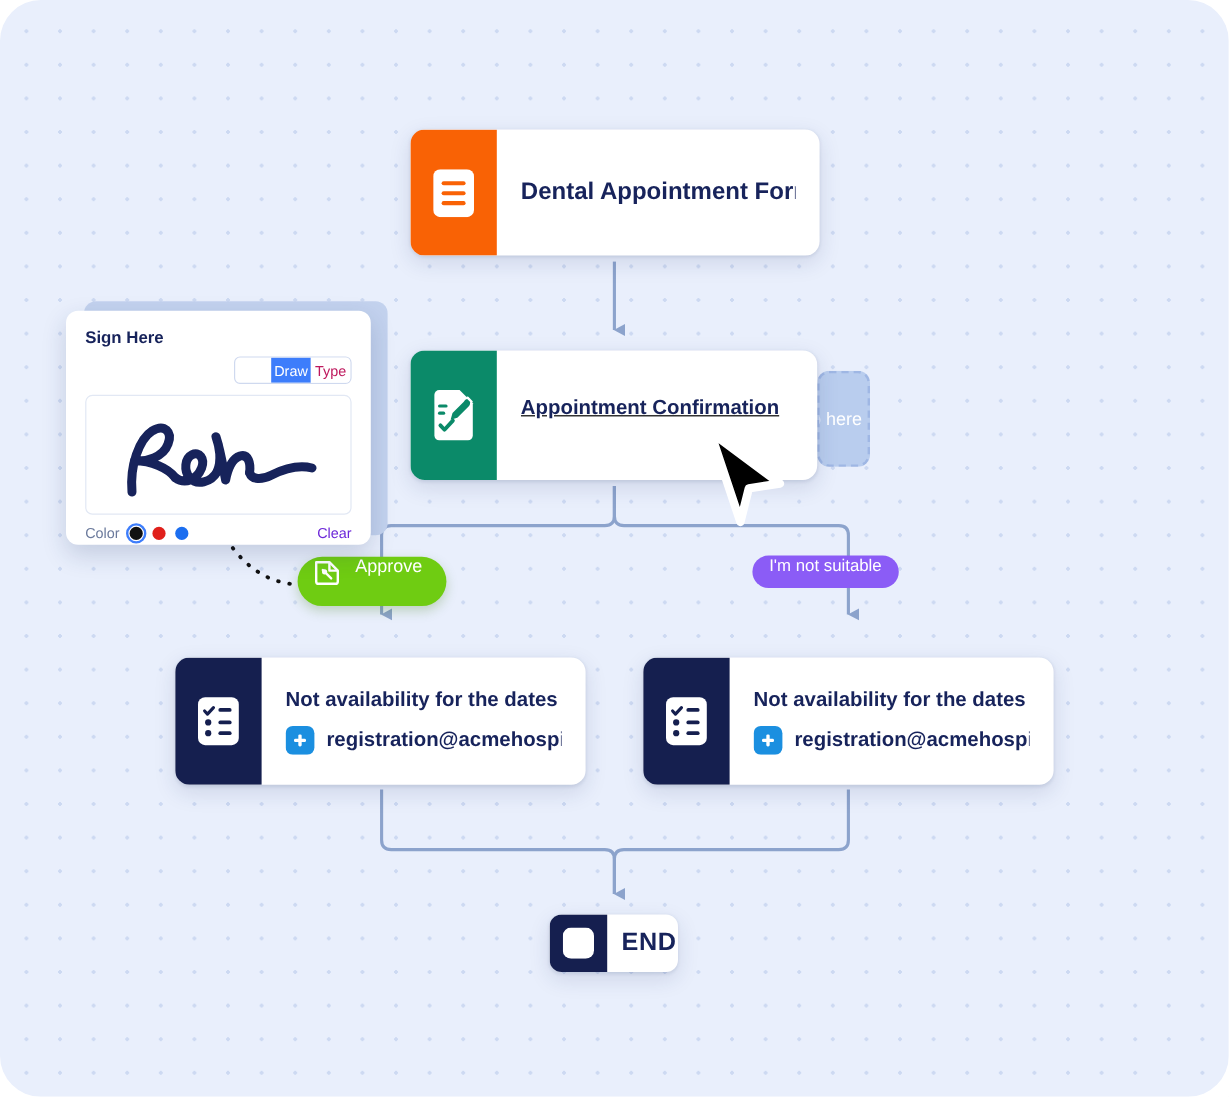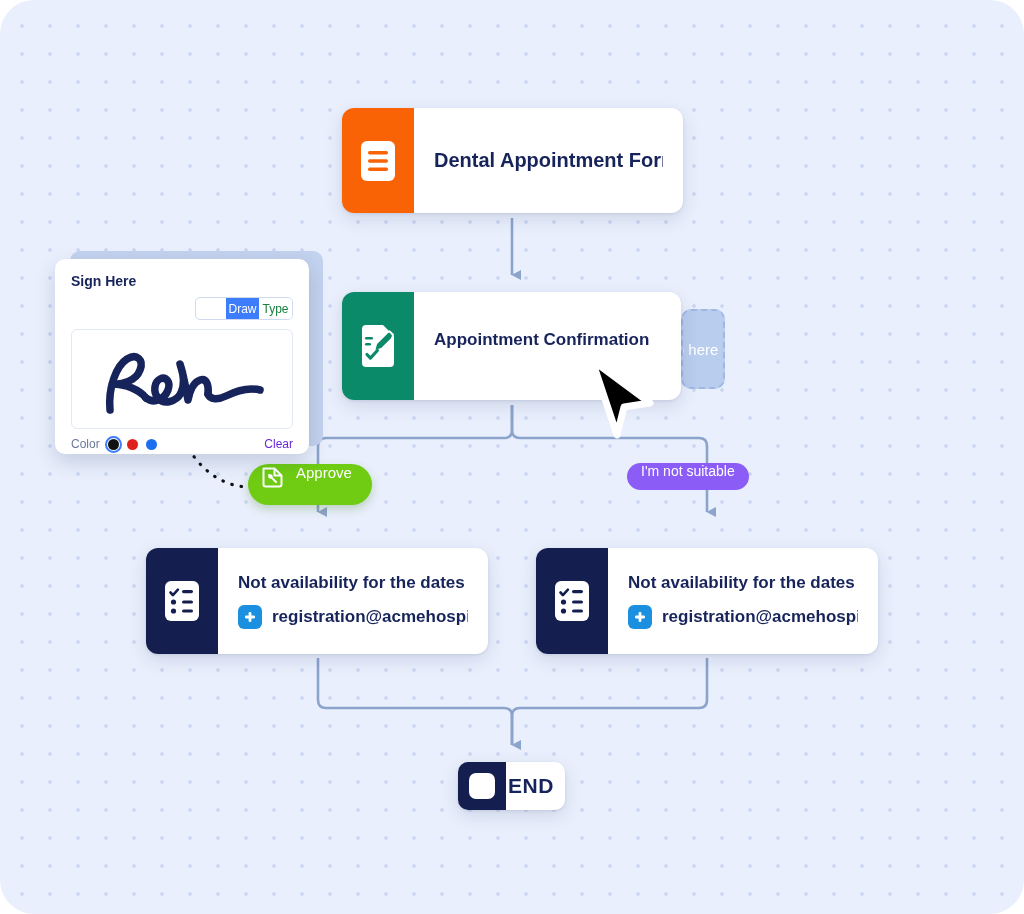--- a/index.html
+++ b/index.html
@@ -87,20 +87,21 @@
   }
   #node-start .node-icon { background: #f96205; }
   #node-start .node-title { font-size: 17px; margin-bottom: 14px; }
   #node-start .node-sub  { font-size: 20px; font-weight: bold; }
 
   
   #node-confirm {
     left: 342px; top: 292px;
     width: 339px; height: 108px;
     z-index: 6;
+    text-decoration: underline;
   }
   #node-confirm .node-icon { background: #0b8a69; }
   #node-confirm .node-title { font-size: 17px; margin-bottom: 12px; }
   #node-confirm .node-sub { font-size: 17px; font-weight: bold; }
 
   
   #drop-zone {
     position: absolute;
     left: 681px; top: 309px;
     width: 44px; height: 80px;
@@ -141,21 +142,21 @@
   
   #node-end {
     left: 458px; top: 762px;
     width: 107px; height: 48px;
     border-radius: 10px;
   }
   #node-end .node-icon {
     width: 48px; flex: 0 0 48px;
     background: #151f4f;
   }
-  #node-end .node-body { padding: 0 0 0 2px; }
+  #node-end .node-body { padding: 0 0 0 12px; }
   #node-end .node-title { font-size: 21px; font-weight: bold; margin: 0; letter-spacing: .5px; }
 
   
   .pill {
     position: absolute;
     display: flex;
     align-items: flex-start;
     border-radius: 999px;
     color: #ffffff;
     font-size: 15px;
@@ -214,21 +215,21 @@
     overflow: hidden;
     padding-left: 30px;
   }
   #sig-toggle button {
     flex: 1 1 50%;
     border: 0;
     font-family: inherit;
     font-size: 12px;
     cursor: pointer;
     background: #ffffff;
-    color: #15803d;
+    color: #be185d;
   }
   #sig-toggle button.active { background: #3d7dfb; color: #ffffff; }
   #sig-pad {
     margin-top: 9px;
     height: 100px;
     border: 1px solid #e2e8f4;
     border-radius: 6px;
     background: #ffffff;
     display: flex;
     align-items: center;

